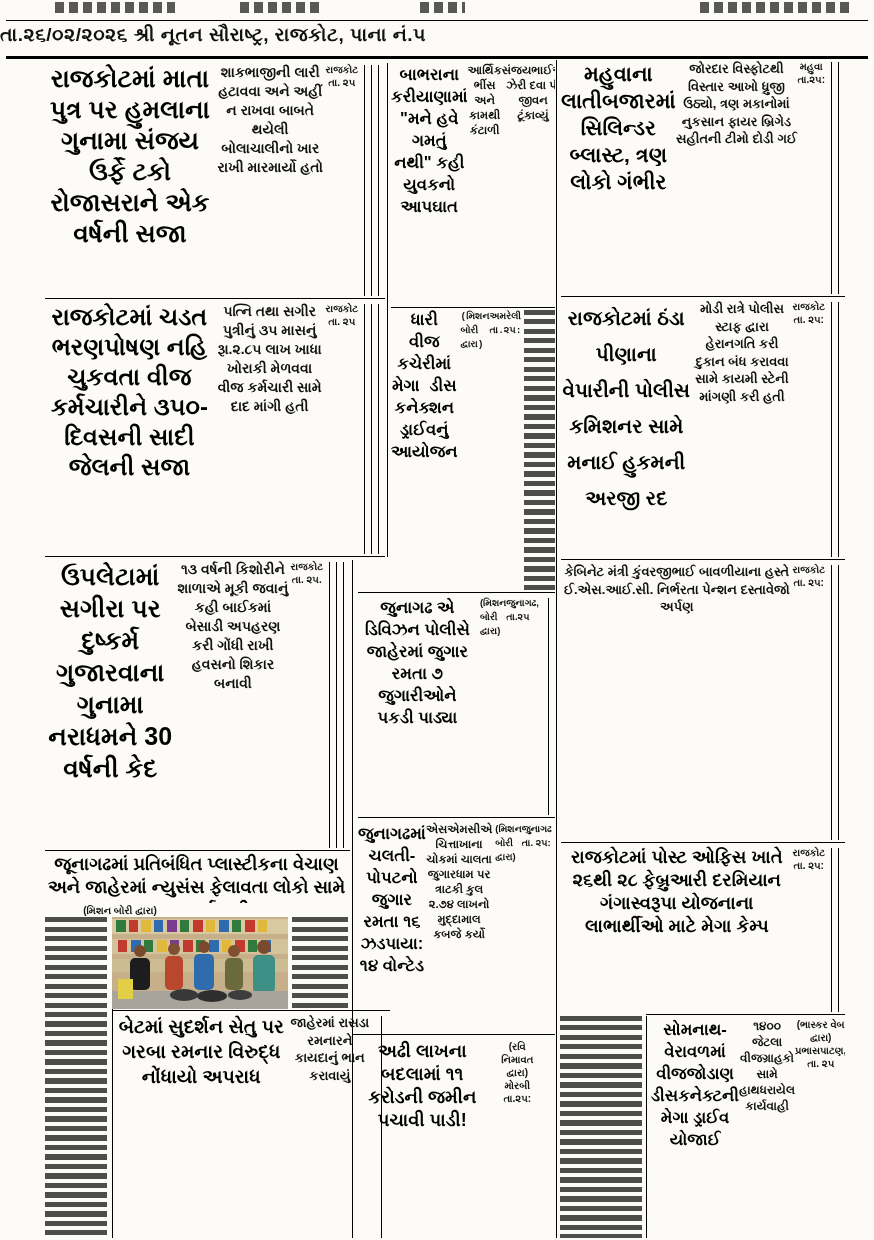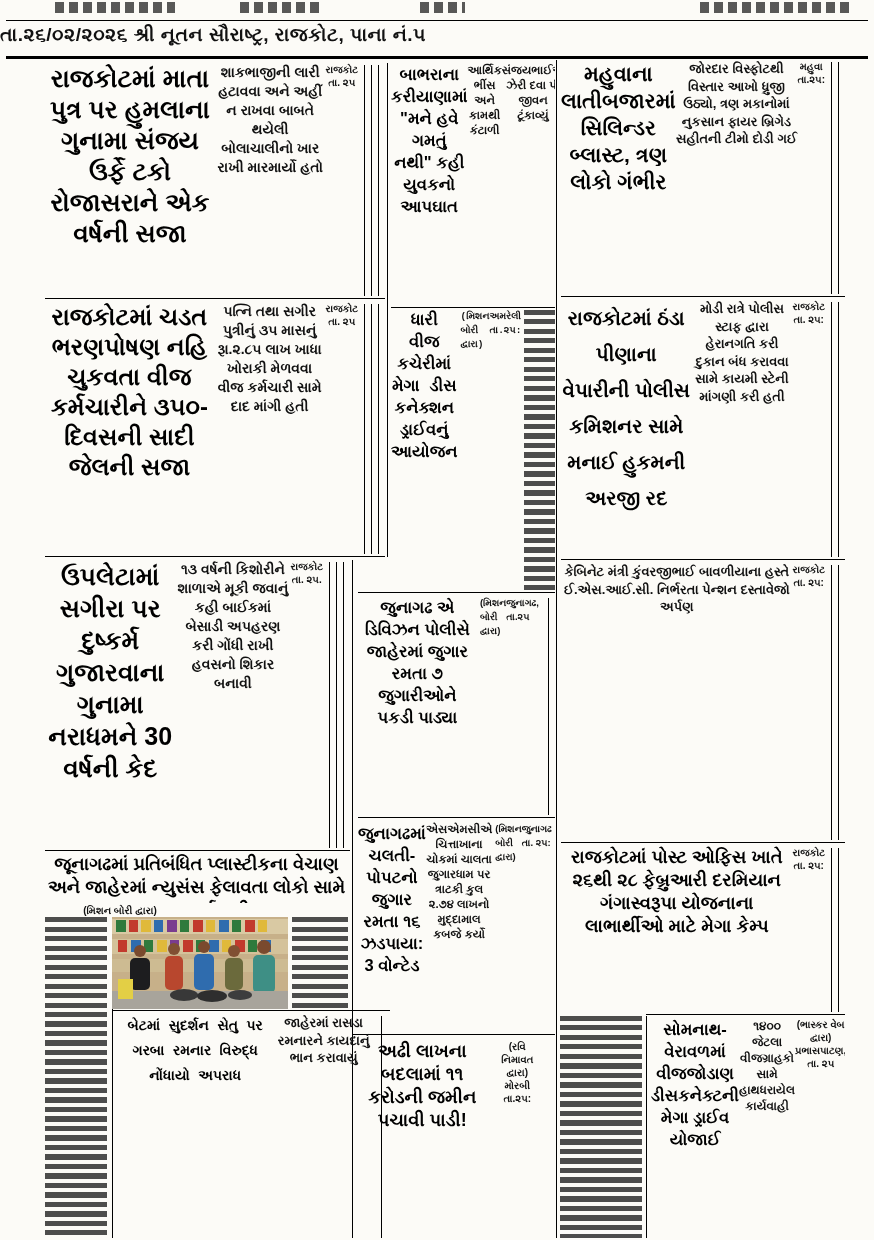--- a/index.html
+++ b/index.html
@@ -10,21 +10,21 @@
   .vr{position:absolute;width:1px;background:#000;}
   .masthead{position:absolute;left:0;top:24px;width:100%;text-align:left;
             font-size:19px;font-weight:bold;letter-spacing:.5px;}
   .art{position:absolute;overflow:hidden;display:flex;flex-direction:row;}
   .hl{font-weight:bold;text-align:center;margin:0 0 2px 0;color:#000;}
   .h25{font-size:25px;line-height:31px;}
   .h24{font-size:24px;line-height:30px;}
   .h26{font-size:25px;line-height:32px;}
   .h21{font-size:21px;line-height:27px;}
   .h20{font-size:20px;line-height:36px;}
-  .h19{font-size:14px;line-height:25px;font-family:Liberation Mono, monospace;}
+  .h19{font-size:19px;line-height:25px;}
   .h18{font-size:18px;line-height:23px;}
   .h17{font-size:16.5px;line-height:22px;}
   .sub{font-weight:bold;text-align:center;margin:0;}
   .s14{font-size:14px;line-height:19px;}
   .s13{font-size:13px;line-height:17.5px;}
   .s12{font-size:12px;line-height:16px;}
   .s11{font-size:11.5px;line-height:15px;}
   .dl{font-size:10px;font-weight:bold;text-align:center;height:13px;line-height:13px;}
   .byrow{display:flex;justify-content:space-between;font-size:9.5px;font-weight:bold;height:14px;line-height:14px;padding:0 3px;}
   .cols{flex:1;display:flex;margin-top:2px;}
@@ -293,21 +293,21 @@
     <rect x="0" y="74" width="176" height="18" fill="#a8a49b"></rect>
     <ellipse cx="72" cy="78" rx="14" ry="6" fill="#383838"></ellipse>
     <ellipse cx="100" cy="79" rx="15" ry="6" fill="#2e2e2e"></ellipse>
     <ellipse cx="128" cy="78" rx="12" ry="5" fill="#3d3d3d"></ellipse>
     <rect x="6" y="62" width="15" height="20" fill="#e3cf45"></rect>
   </svg>
   <div class="simblock" style="left:292px;top:917px;width:56px;height:91px;"></div>
   <div class="hr" style="left:112px;top:1010px;width:278px;"></div>
 
   <section class="art" style="left:358px;top:822px;width:197px;height:210px;">
-    <h2 class="hl h17">જુનાગઢમાં ચલતી-પોપટનો જુગાર રમતા ૧૬ ઝડપાયા: 3 વોન્ટેડ</h2>
+    <h2 class="hl h17">જુનાગઢમાં ચલતી-પોપટનો જુગાર રમતા ૧૬ ઝડપાયા: ૧૪ વોન્ટેડ</h2>
     <p class="sub s11">એસએમસીએ ચિત્તાખાના ચોકમાં ચાલતા જુગારધામ પર ત્રાટકી કુલ ૨.૭૪ લાખનો મુદ્દામાલ કબજે કર્યો</p>
     <div class="byrow">
       <span>(મિશન બોરી દ્વારા)</span>
       <span>જુનાગઢ તા. ૨૫:</span>
     </div>
     <div class="cols">
         <div class="col">
           <div class="sim"></div>
         </div>
         <div class="col">

